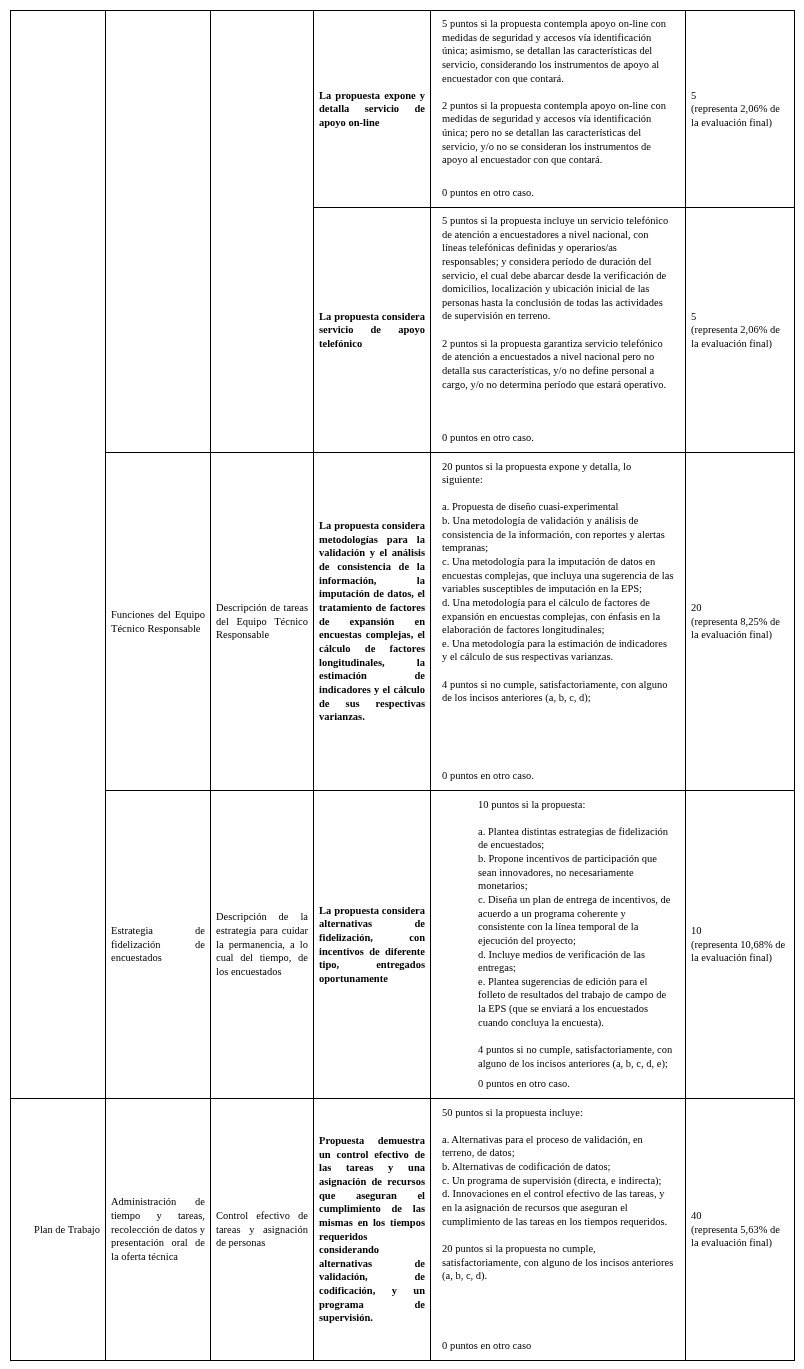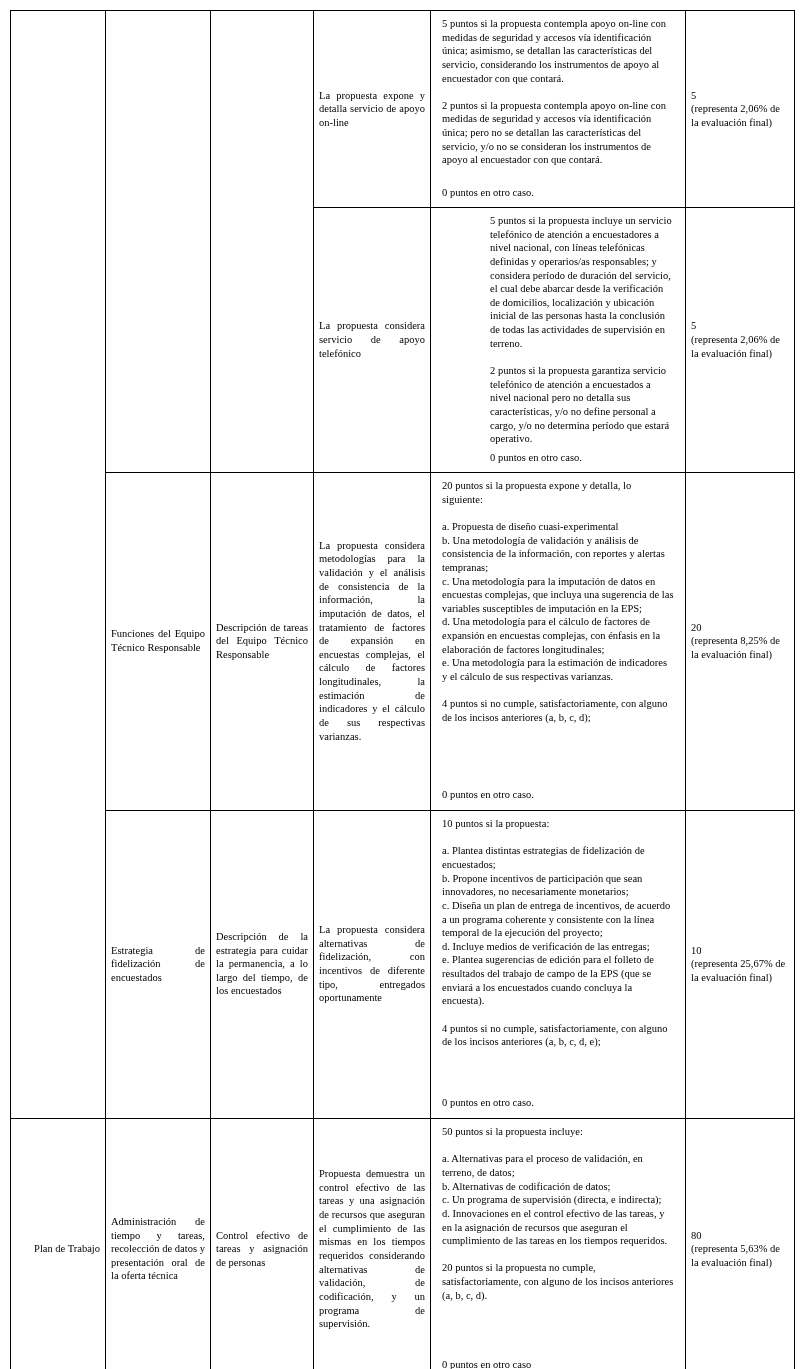--- a/index.html
+++ b/index.html
@@ -35,41 +35,41 @@
   col.w1 { width: 95px; }
   col.w2 { width: 105px; }
   col.w3 { width: 103px; }
   col.w4 { width: 117px; }
   col.w5 { width: 255px; }
   col.w6 { width: 109px; }
 
   td.cat { text-align: right; }
   td.area, td.desc, td.crit { text-align: justify; }
   td.desc { font-size: 10px; margin-top: 16px; }
-  td.crit { font-size: 10.5px; }
+  td.crit { font-size: 10.5px; font-weight: bold; }
 
   td.scoring {
     vertical-align: top;
     padding: 0;
     font-size: 10px;
   }
   .flexcell {
     display: flex;
     flex-direction: column;
     box-sizing: border-box;
     padding: 3px 6px 4px 6px;
   }
   .flexcell .scoring-main { white-space: pre-wrap; }
   .flexcell .scoring-zero { margin-top: auto; padding-top: 5px; }
 
   
   .h-r1 { min-height: 190px; }
-  .h-r2 { min-height: 238px; margin-left: 48px; }
+  .h-r2 { min-height: 238px; }
   .h-r3 { min-height: 330px; }
-  .h-r4 { min-height: 300px; }
+  .h-r4 { min-height: 300px; margin-left: 36px; }
   .h-r5 { min-height: 254px; }
 
   tr.r1 { height: 197px; }
   tr.r2 { height: 245px; }
   tr.r3 { height: 338px; }
   tr.r4 { height: 308px; }
   tr.r5 { height: 262px; }
 
   td.points {
     white-space: pre-wrap;
@@ -140,56 +140,56 @@
 4 puntos si no cumple, satisfactoriamente, con alguno de los incisos anteriores (a, b, c, d);</div>
             <div class="scoring-zero">0 puntos en otro caso.</div>
           </div>
         </td>
         <td class="points">20
 (representa 8,25% de la evaluación final)</td>
       </tr>
 
       <tr class="r4">
         <td class="area">Estrategia de fidelización de encuestados</td>
-        <td class="desc">Descripción de la estrategia para cuidar la permanencia, a lo largo del tiempo, de los encuestados</td>
+        <td class="desc">Descripción de la estrategia para cuidar la permanencia, a lo cual del tiempo, de los encuestados</td>
         <td class="crit">La propuesta considera alternativas de fidelización, con incentivos de diferente tipo, entregados oportunamente</td>
         <td class="scoring">
           <div class="flexcell h-r4">
             <div class="scoring-main">10 puntos si la propuesta:
 
 a. Plantea distintas estrategias de fidelización de encuestados;
 b. Propone incentivos de participación que sean innovadores, no necesariamente monetarios;
 c. Diseña un plan de entrega de incentivos, de acuerdo a un programa coherente y consistente con la línea temporal de la ejecución del proyecto;
 d. Incluye medios de verificación de las entregas;
 e. Plantea sugerencias de edición para el folleto de resultados del trabajo de campo de la EPS (que se enviará a los encuestados cuando concluya la encuesta).
 
 4 puntos si no cumple, satisfactoriamente, con alguno de los incisos anteriores (a, b, c, d, e);</div>
             <div class="scoring-zero">0 puntos en otro caso.</div>
           </div>
         </td>
         <td class="points">10
-(representa 25,67% de la evaluación final)</td>
+(representa 10,68% de la evaluación final)</td>
       </tr>
 
       <tr class="r5">
         <td class="cat">Plan de Trabajo</td>
         <td class="area">Administración de tiempo y tareas, recolección de datos y presentación oral de la oferta técnica</td>
         <td class="desc">Control efectivo de tareas y asignación de personas</td>
         <td class="crit">Propuesta demuestra un control efectivo de las tareas y una asignación de recursos que aseguran el cumplimiento de las mismas en los tiempos requeridos considerando alternativas de validación, de codificación, y un programa de supervisión.</td>
         <td class="scoring">
           <div class="flexcell h-r5">
             <div class="scoring-main">50 puntos si la propuesta incluye:
 
 a. Alternativas para el proceso de validación, en terreno, de datos;
 b. Alternativas de codificación de datos;
 c. Un programa de supervisión (directa, e indirecta);
 d. Innovaciones en el control efectivo de las tareas, y en la asignación de recursos que aseguran el cumplimiento de las tareas en los tiempos requeridos.
 
 20 puntos si la propuesta no cumple, satisfactoriamente, con alguno de los incisos anteriores (a, b, c, d).</div>
             <div class="scoring-zero">0 puntos en otro caso</div>
           </div>
         </td>
-        <td class="points">80
+        <td class="points">40
 (representa 5,63% de la evaluación final)</td>
       </tr>
     </tbody>
   </table>
 </div>
 
 </body></html>

